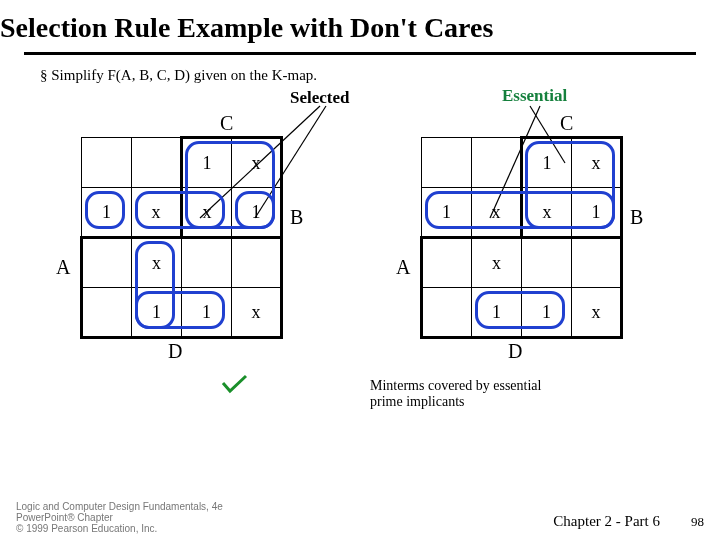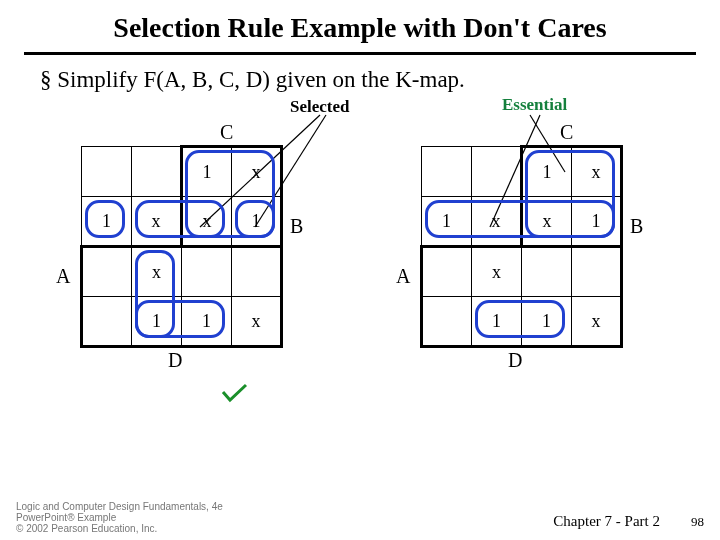--- a/index.html
+++ b/index.html
@@ -8,30 +8,29 @@
     width: 720px;
     height: 540px;
     background: #fff;
     font-family: "Times New Roman", serif;
     position: relative;
     overflow: hidden;
   }
   .title {
     font-size: 28px;
     font-weight: bold;
-    text-align: center;
     padding: 12px 0 4px;
   }
   .hr {
     height: 3px;
     background: #000;
     margin: 4px 24px 10px;
   }
   .bullet-line {
-    font-size: 23px;
+    font-size: 15px;
     padding: 2px 14px 4px 40px;
   }
   .bullet-line::before {
     content: "§ ";
   }
   .figure-area {
     position: relative;
     width: 576px;
     height: 370px;
   }
@@ -192,25 +191,26 @@
     <div class="var-label" style="left:140px; top:-24px;">C</div>
     <div class="var-label" style="left:-24px; top:120px;">A</div>
     <div class="var-label" style="left:210px; top:70px;">B</div>
     <div class="var-label" style="left:88px; top:204px;">D</div>
 
     <div class="loop" style="left:105px; top:5px; width:90px; height:88px;"></div>
     <div class="loop" style="left:5px; top:55px; width:190px; height:38px;"></div>
     <div class="loop" style="left:55px; top:155px; width:90px; height:38px;"></div>
   </div>
 
+  <div class="minterms" style="left:370px; top:290px;">Minterms covered by essential prime implicants</div>
 
   <svg style="position:absolute; left:220px; top:285px;" width="30" height="24">
     <path d="M3 10 L10 18 L26 3" stroke="#1a8f2a" stroke-width="3" fill="none"></path>
   </svg>
 </div>
 
 <div class="footer">
   <div>Logic and Computer Design Fundamentals, 4e</div>
-  <div>PowerPoint® Example</div>
-  <div>© 2002 Pearson Education, Inc.</div>
+  <div>PowerPoint® Chapter</div>
+  <div>© 1999 Pearson Education, Inc.</div>
 </div>
-<div class="chapter">Chapter 7 - Part 2</div>
+<div class="chapter">Chapter 2 - Part 6</div>
 <div class="pagenum">98</div>
 
 </body></html>

